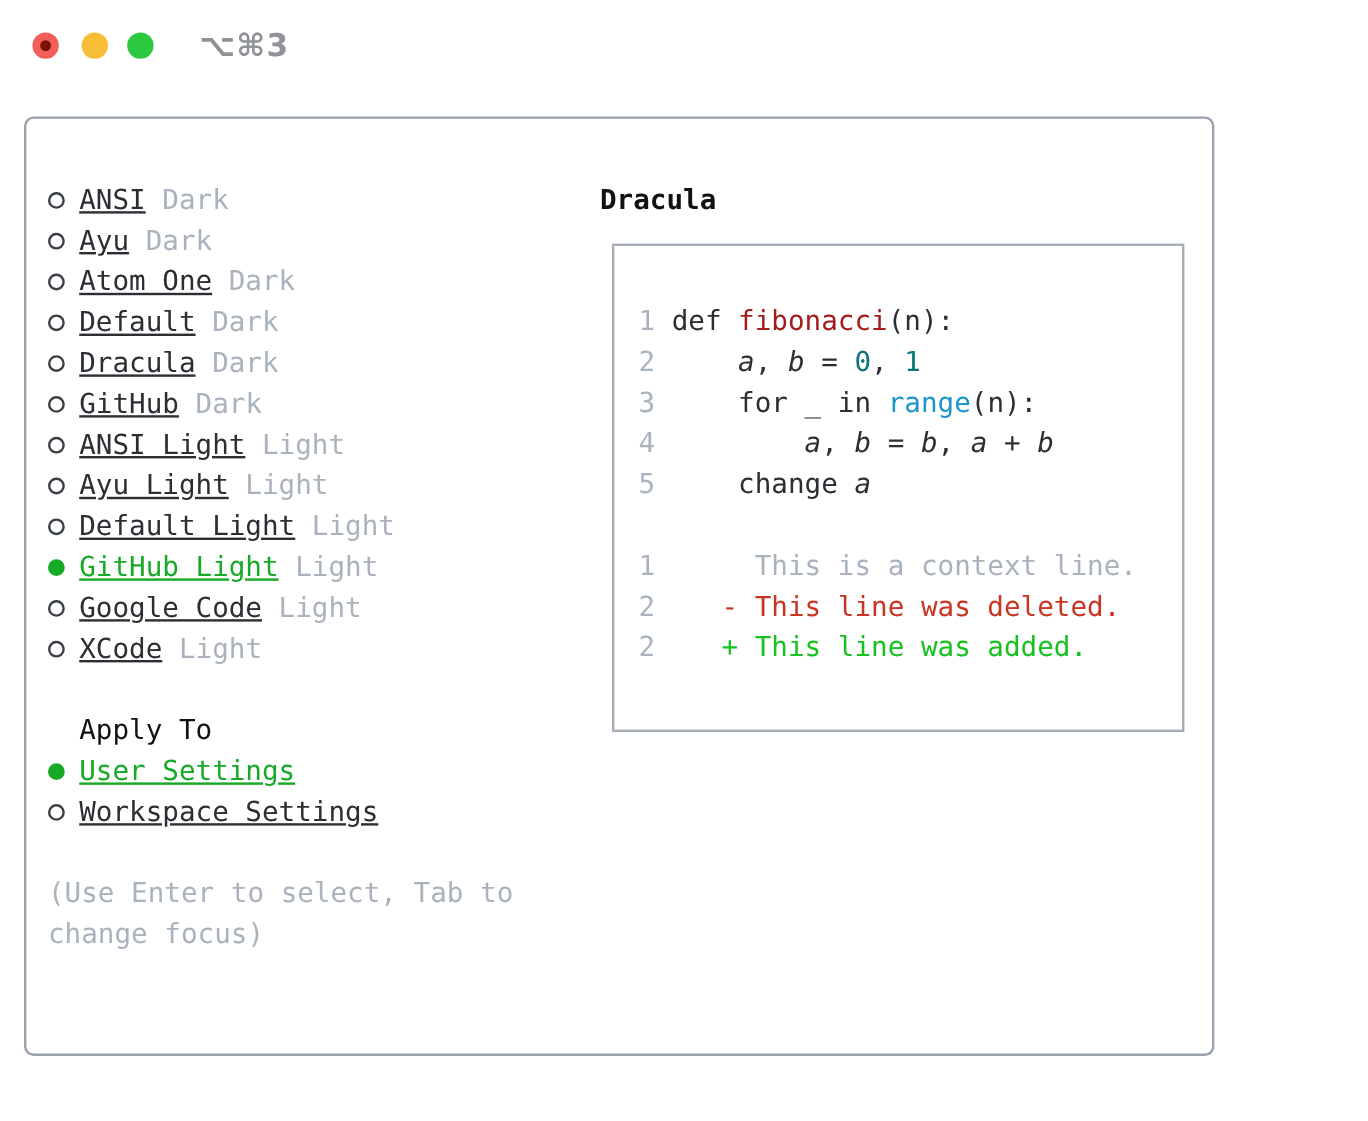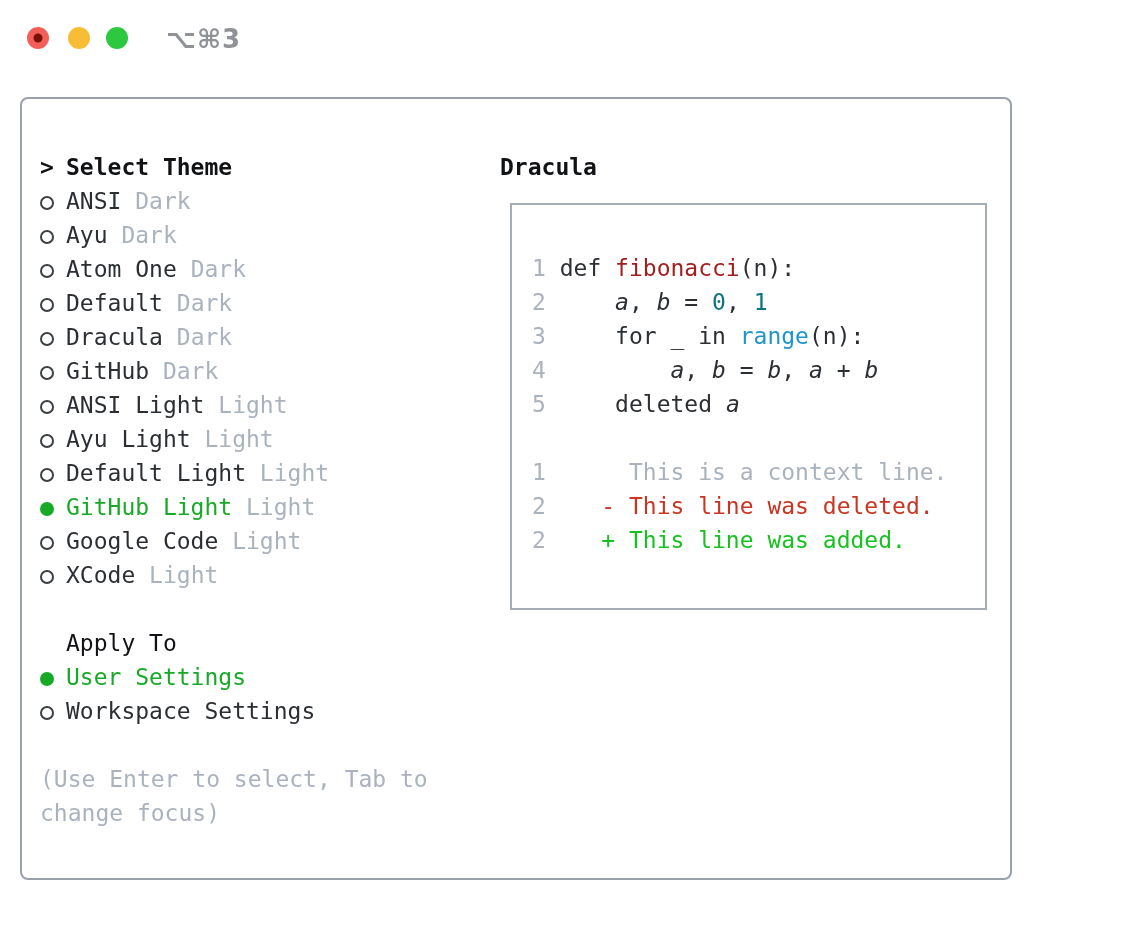--- a/index.html
+++ b/index.html
@@ -45,21 +45,21 @@
   .row { height: 34px; line-height: 34px; font-size: 23px; white-space: nowrap; }
   .bullet-cell { display: inline-block; width: 26px; vertical-align: middle; }
   .bullet {
     display: inline-block; width: 14px; height: 14px; border-radius: 50%;
     border: 2px solid var(--bullet-outline); background: transparent;
     vertical-align: 1px;
   }
   .bullet.sel { border-color: var(--accent-green); background: var(--accent-green); }
   .chev { display: inline-block; width: 26px; font-weight: bold; color: var(--header-black); }
   .row.header-row { font-weight: bold; color: var(--header-black); }
-  .tname { color: var(--text-dark); }
+  .tname { color: var(--text-dark); text-decoration: underline; }
   .tname.sel { color: var(--accent-green); text-align: center; }
   .tvariant { color: var(--muted); }
   .spacer { height: 34px; }
   .apply-header { padding-left: 26px; color: var(--header-black); }
   .hint {
     width: 445px; font-size: 23px; line-height: 34px; color: var(--muted);
     white-space: normal;
   }
 
   
@@ -93,23 +93,20 @@
       <span class="dot-inner"></span>
     </span>
     <span class="dot yellow"></span>
     <span class="dot green"></span>
     <span class="shortcut">⌥⌘3</span>
   </div>
 
   <div class="panel">
 
     <div class="left-col">
-      <div class="row header-row">
-        <span class="chev">&gt;</span><span>Select Theme</span>
-      </div>
 
       <div id="theme-list">
           <div class="row"><span class="bullet-cell"><span class="bullet"></span></span><span class="tname">ANSI</span><span class="tvariant"> Dark</span></div>
           <div class="row"><span class="bullet-cell"><span class="bullet"></span></span><span class="tname">Ayu</span><span class="tvariant"> Dark</span></div>
           <div class="row"><span class="bullet-cell"><span class="bullet"></span></span><span class="tname">Atom One</span><span class="tvariant"> Dark</span></div>
           <div class="row"><span class="bullet-cell"><span class="bullet"></span></span><span class="tname">Default</span><span class="tvariant"> Dark</span></div>
           <div class="row"><span class="bullet-cell"><span class="bullet"></span></span><span class="tname">Dracula</span><span class="tvariant"> Dark</span></div>
           <div class="row"><span class="bullet-cell"><span class="bullet"></span></span><span class="tname">GitHub</span><span class="tvariant"> Dark</span></div>
           <div class="row"><span class="bullet-cell"><span class="bullet"></span></span><span class="tname">ANSI Light</span><span class="tvariant"> Light</span></div>
           <div class="row"><span class="bullet-cell"><span class="bullet"></span></span><span class="tname">Ayu Light</span><span class="tvariant"> Light</span></div>
@@ -133,21 +130,21 @@
     </div>
 
     <div class="preview-header">Dracula</div>
 
     <div class="preview-box">
       <div id="code-lines">
           <div class="code-line"><span class="ln">1 </span><span class="tok-plain">def </span><span class="tok-func">fibonacci</span><span class="tok-plain">(n):</span></div>
           <div class="code-line"><span class="ln">2 </span><span class="tok-plain">    </span><span class="tok-var">a</span><span class="tok-plain">, </span><span class="tok-var">b</span><span class="tok-plain"> = </span><span class="tok-num">0</span><span class="tok-plain">, </span><span class="tok-num">1</span></div>
           <div class="code-line"><span class="ln">3 </span><span class="tok-plain">    for _ in </span><span class="tok-builtin">range</span><span class="tok-plain">(n):</span></div>
           <div class="code-line"><span class="ln">4 </span><span class="tok-plain">        </span><span class="tok-var">a</span><span class="tok-plain">, </span><span class="tok-var">b</span><span class="tok-plain"> = </span><span class="tok-var">b</span><span class="tok-plain">, </span><span class="tok-var">a</span><span class="tok-plain"> + </span><span class="tok-var">b</span></div>
-          <div class="code-line"><span class="ln">5 </span><span class="tok-plain">    deleted </span><span class="tok-var">a</span></div>
+          <div class="code-line"><span class="ln">5 </span><span class="tok-plain">    change </span><span class="tok-var">a</span></div>
         </div>
       <div class="code-line"> </div>
       <div id="diff-lines">
           <div class="code-line"><span class="ln">1 </span><span class="diff-context">     This is a context line.</span></div>
           <div class="code-line"><span class="ln">2 </span><span class="diff-deleted">   - This line was deleted.</span></div>
           <div class="code-line"><span class="ln">2 </span><span class="diff-added">   + This line was added.</span></div>
         </div>
     </div>
 
   </div>

